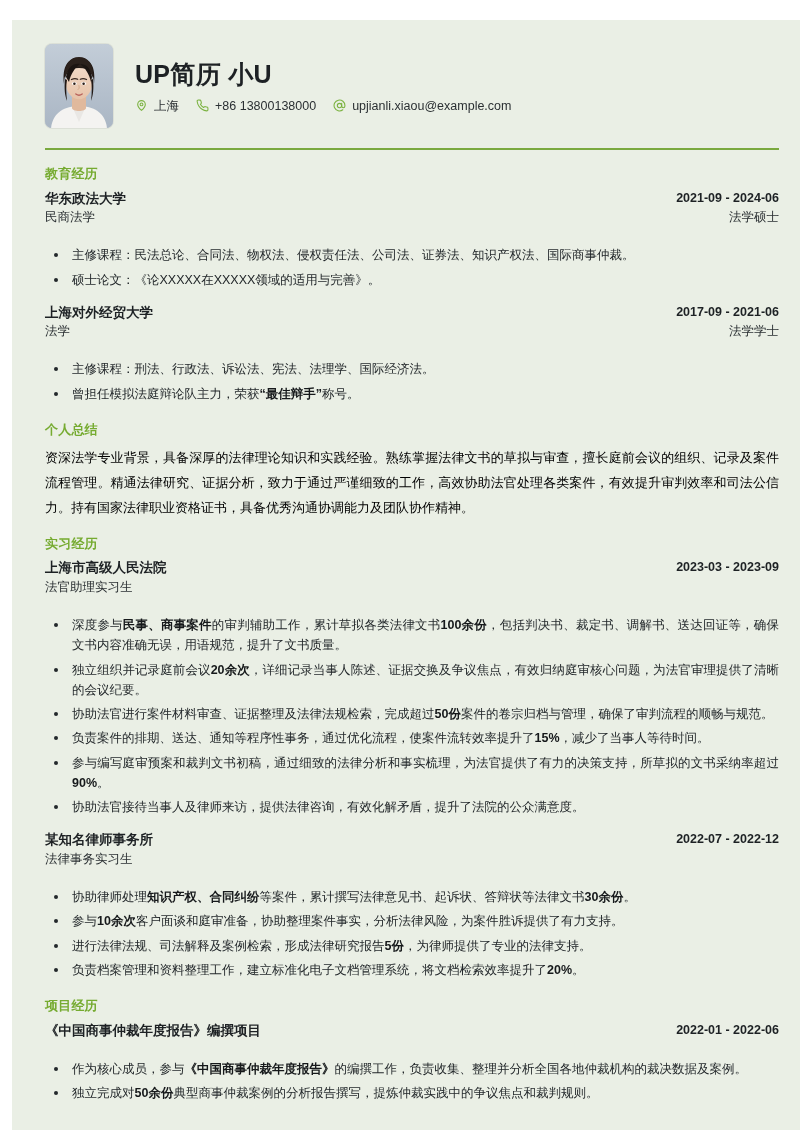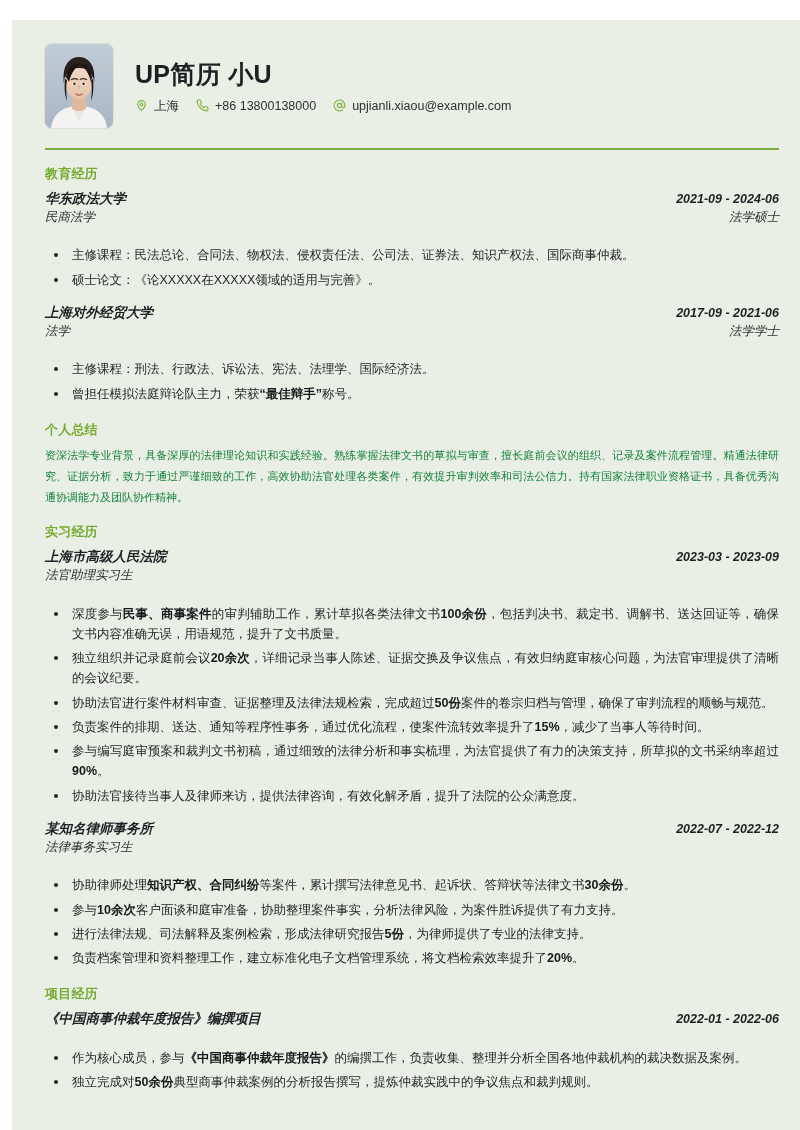--- a/index.html
+++ b/index.html
@@ -110,24 +110,23 @@
     line-height: 1.2;
     margin-bottom: 7px;
     letter-spacing: .2px;
   }
 
   .entry { margin-bottom: 2px; }
   .entry + .entry { margin-top: 13px; }
 
   .entry-row {
     display: flex;
-    align-items: flex-end;
+    align-items: flex-start;
     justify-content: space-between;
     line-height: 1.45;
-    font-style: italic;
   }
   .entry-org {
     font-size: 13.5px;
     font-weight: 700;
     color: #1d2124;
   }
   .entry-date {
     font-size: 12.5px;
     font-weight: 700;
     color: #1d2124;
@@ -170,22 +169,22 @@
     left: 9px;
     top: 8px;
     width: 4px;
     height: 4px;
     border-radius: 50%;
     background: #23282b;
   }
   ul.bullets li b, ul.bullets li strong { font-weight: 700; color:#16191b; }
 
   .summary-text {
-    font-size: 11px;
-    color: #15803d;
+    font-size: 13px;
+    color: #000000;
     line-height: 1.93;
     text-align: justify;
     text-justify: inter-ideograph;
     margin: 0;
   }
 </style>
 </head>
 <body>
 
 <div class="page">

